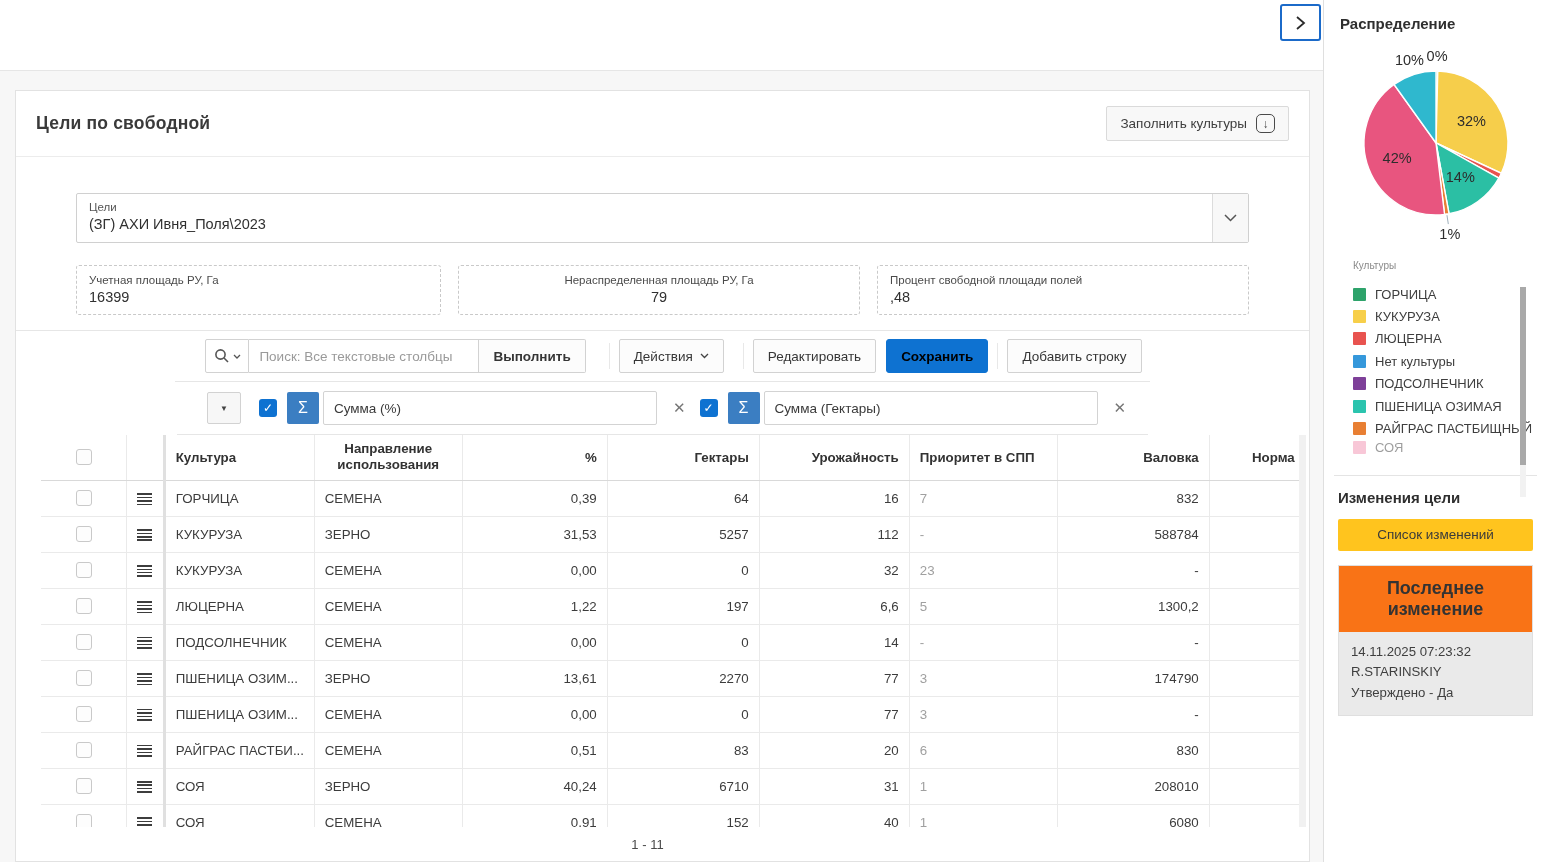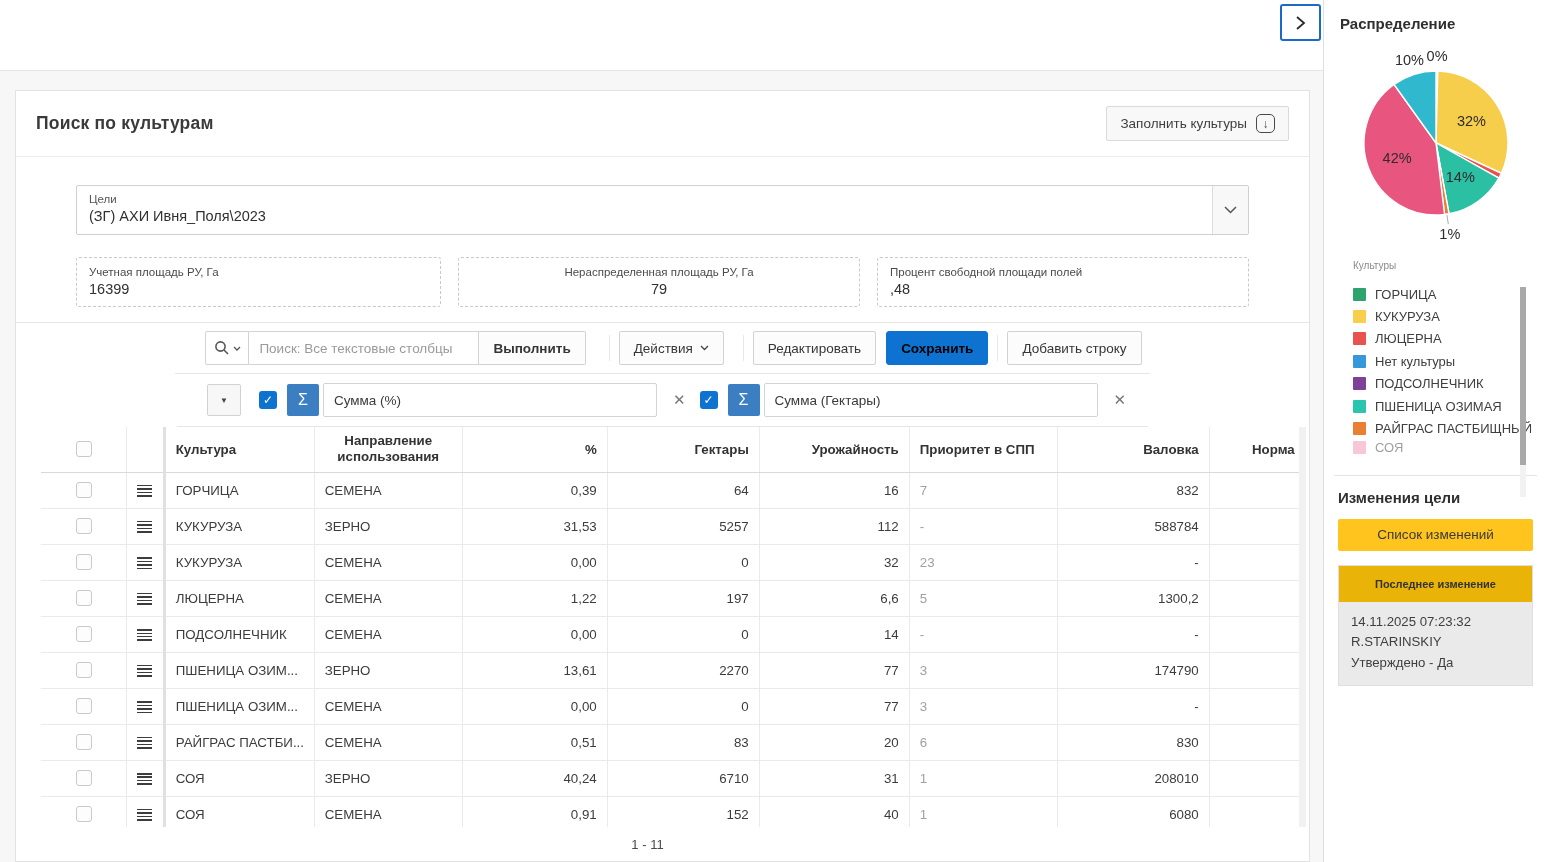--- a/index.html
+++ b/index.html
@@ -20,21 +20,21 @@
     padding:15px 20px; border-bottom:1px solid #ececec; flex:none; }
   .card-head h2 { font-size:17.5px; font-weight:700; color:#3a3a3a; letter-spacing:.2px; }
   .fill-btn { display:flex; align-items:center; gap:9px; background:#f8f8f8; border:1px solid #dadada;
     border-radius:2px; padding:7px 13px; font-size:13.5px; color:#3e3e3e; cursor:pointer;
     font-family:inherit; }
   .dl-icon { width:19px; height:19px; border:1.6px solid #4a4a4a; border-radius:5px; display:grid;
     place-items:center; font-size:12px; line-height:1; color:#4a4a4a; }
 
   .card-body { flex:1; padding:28px 22px 0; display:flex; flex-direction:column; overflow:hidden; }
 
-  .goal-field { margin:0 38px 22px; border:1px solid #d0d0d0; border-radius:2px; display:flex;
+  .goal-field { margin:8px 38px 22px; border:1px solid #d0d0d0; border-radius:2px; display:flex;
     justify-content:space-between; align-items:stretch; background:#fff; min-height:50px; cursor:pointer; }
   .goal-field .txt { padding:7px 12px; }
   .fld-label { font-size:11.5px; color:#555; }
   .fld-value { font-size:14.5px; color:#303030; margin-top:3px; }
   .sel-chevron { width:36px; border-left:1px solid #dcdcdc; background:#f8f8f8; display:grid; place-items:center; }
 
   .stats-row { margin:0 38px 15px; display:flex; gap:17px; }
   .stat { border:1px dashed #c9c9c9; border-radius:3px; padding:8px 12px; min-height:50px; background:#fff; }
   .stat .fld-label { color:#4a4a4a; }
   .stat-1 { width:365px; } .stat-2 { width:402px;text-align:center; } .stat-3 { flex:1; }
@@ -97,41 +97,41 @@
   .legend-item { display:flex; align-items:center; gap:9px; height:22.4px; cursor:pointer; }
   .legend-item .sq { width:13px; height:13px; border-radius:1px; flex:none; }
   .legend-item .lbl { font-size:13px; color:#3e3e3e; white-space:nowrap; }
   .legend-item.faded { height:15px; overflow:hidden; opacity:.5; }
   .legend-scroll { position:absolute; top:287px; right:21px; width:6px; height:210px; background:#f2f2f2; }
   .legend-scroll .thumb { width:6px; height:178px; background:#a9a9a9; }
   .changes { margin:20px 10px 0; border-top:1px solid #e4e4e4; padding:13px 4px 0; }
   .yellow-btn { display:block; width:100%; height:32px; background:#ffc41e; border:none; border-radius:2px;
     font-size:13.5px; color:#3a3a3a; cursor:pointer; margin:13px 0 14px; font-family:inherit; }
   .lastchange-card { border:1px solid #dfdfdf; }
-  .lc-head { background:#eab308; text-align:center; font-weight:700; font-size:11px; color:#333;
+  .lc-head { background:#f97316; text-align:center; font-weight:700; font-size:18px; color:#333;
     padding:12px 8px; }
   .lc-body { background:#eaeaea; padding:10px 12px 12px; font-size:13.2px; color:#3f3f3f; line-height:1.55; }
   .pie-label { font-size:14.5px; fill:#2d2d2d; }
 </style>
 </head>
 <body>
 
 <div class="page">
   <div class="main">
     <div class="topbar">
       <button class="expand-btn">
         <svg width="11" height="16" viewBox="0 0 11 16">
           <polyline points="2,2 9,8 2,14" fill="none" stroke="#2b2b2b" stroke-width="1.8"></polyline>
         </svg>
       </button>
     </div>
     <div class="content">
       <div class="card">
         <div class="card-head">
-          <h2>Поиск по культурам</h2>
+          <h2>Цели по свободной</h2>
           <button class="fill-btn">
             <span>Заполнить культуры</span>
             <span class="dl-icon">↓</span>
           </button>
         </div>
         <div class="card-body">
           <div class="goal-field">
             <div class="txt">
               <div class="fld-label">Цели</div>
               <div class="fld-value">(ЗГ) АХИ Ивня_Поля\2023</div>

